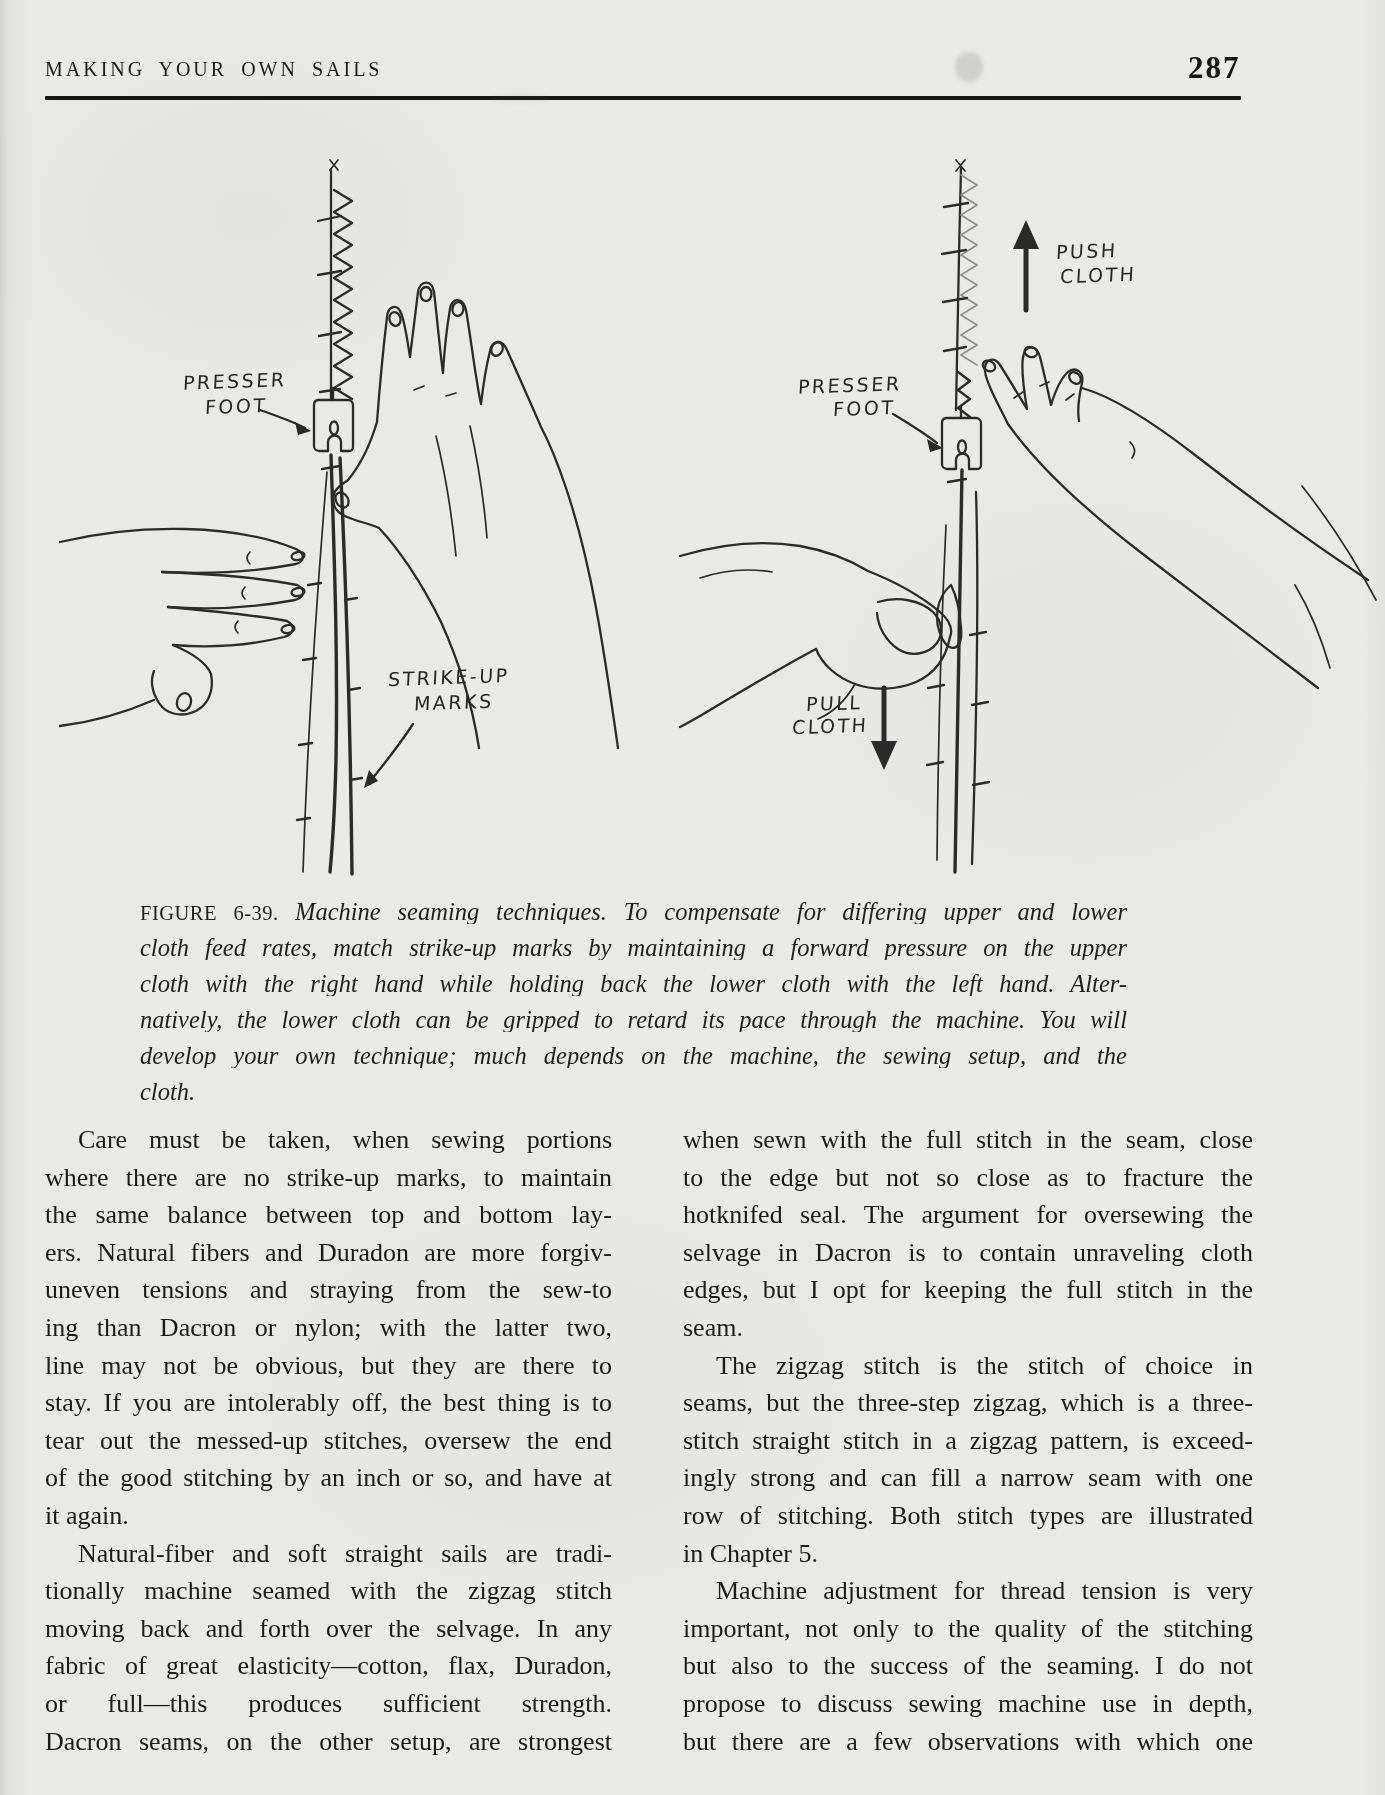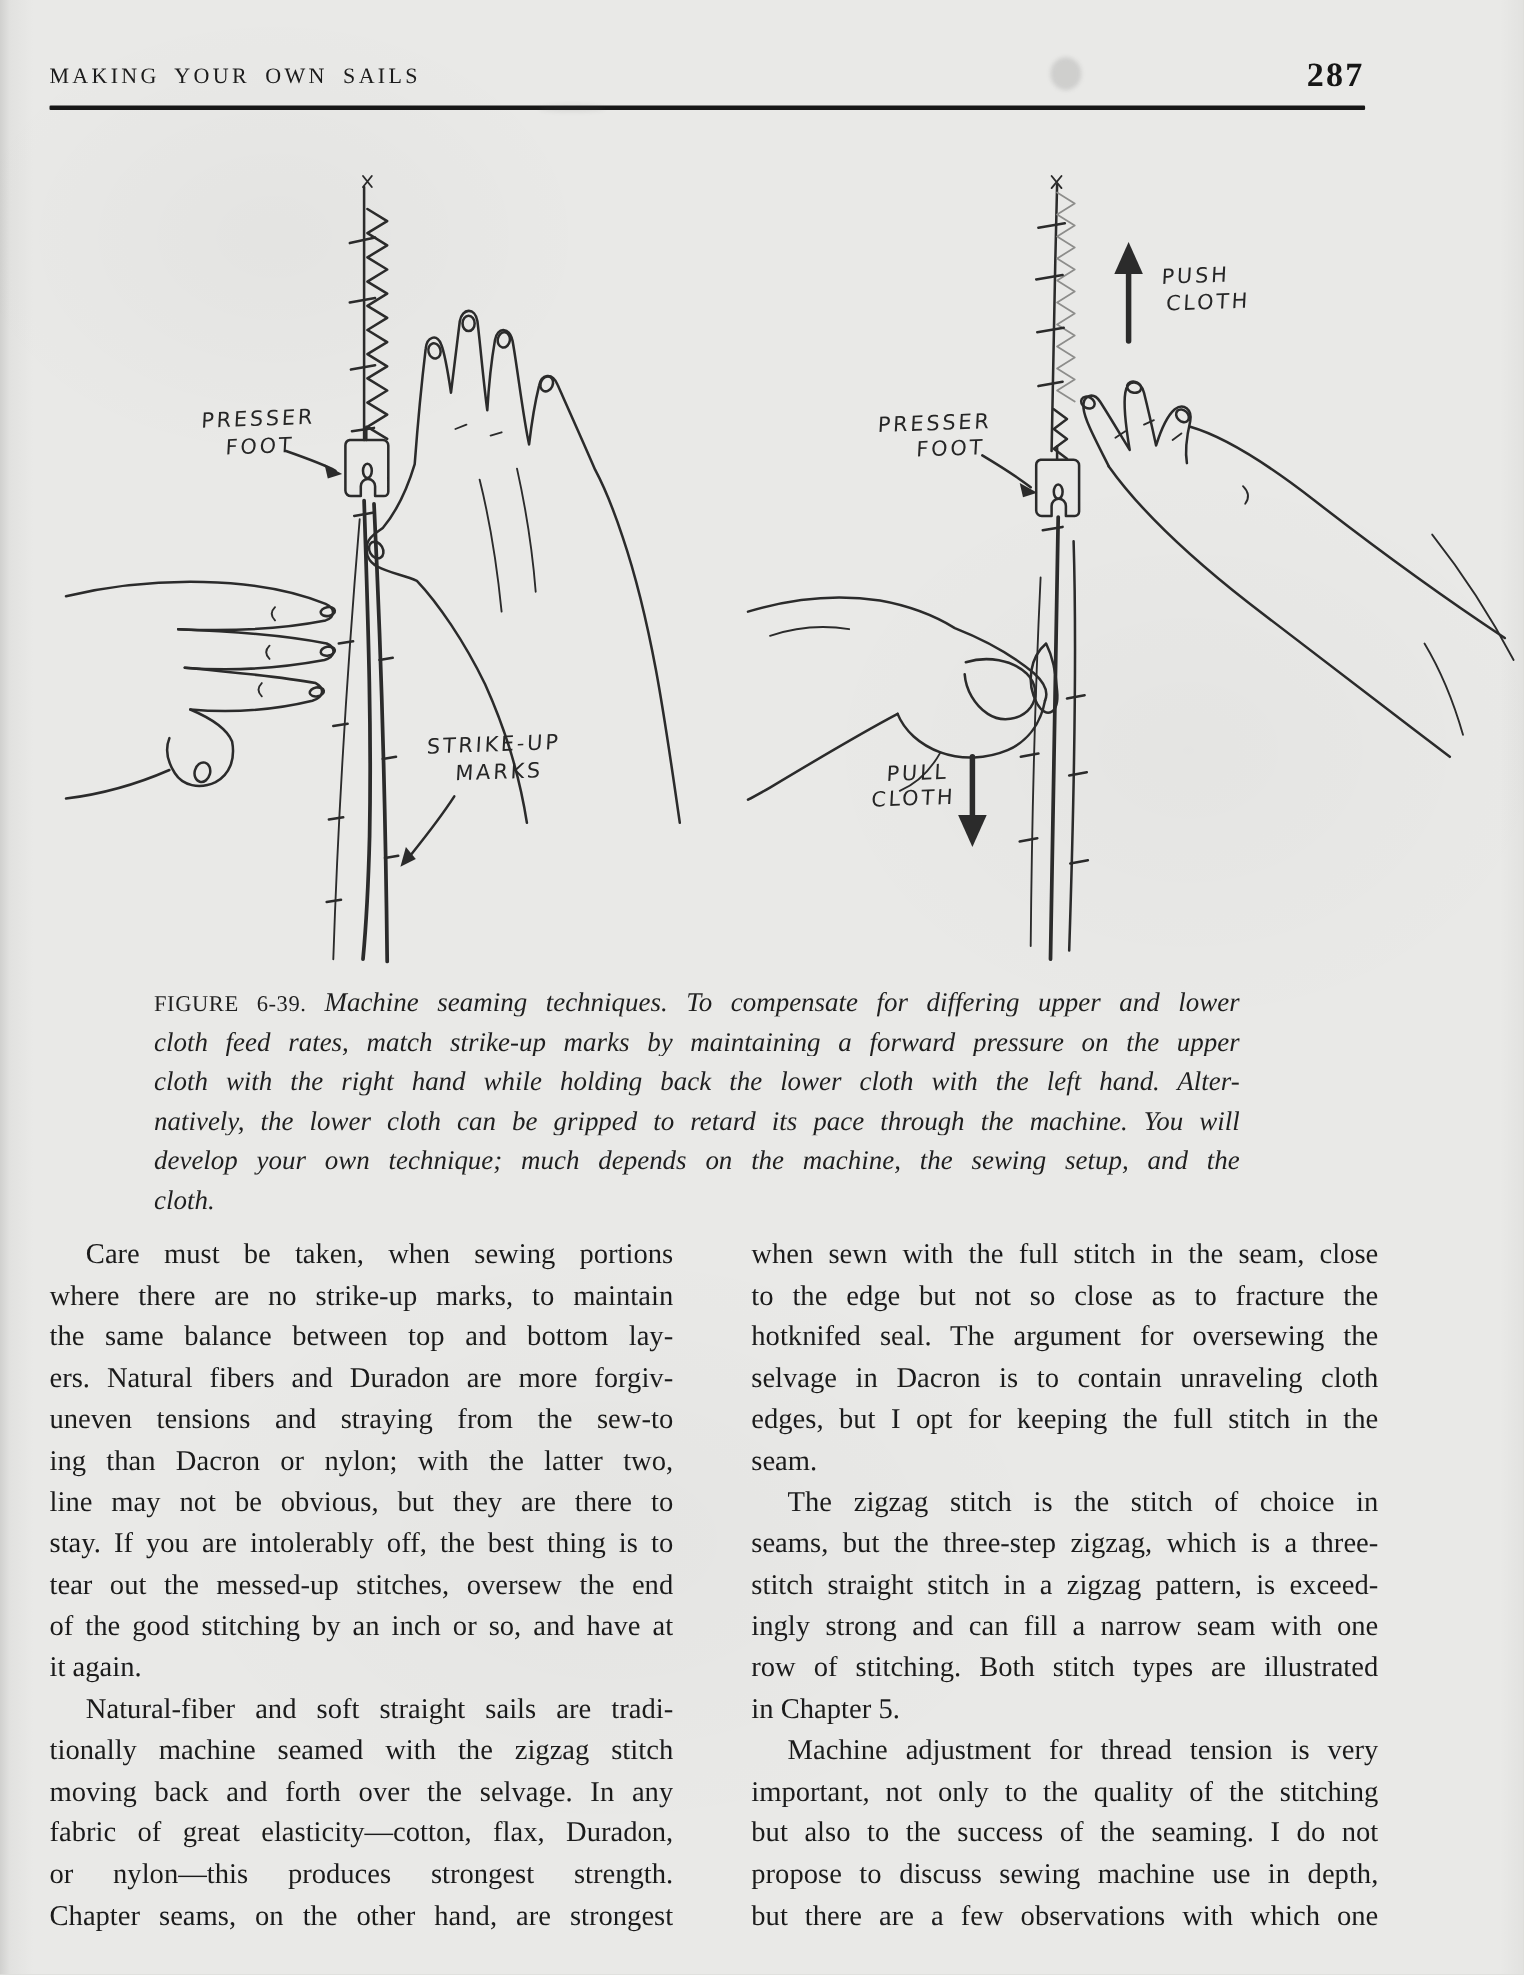--- a/index.html
+++ b/index.html
@@ -188,22 +188,22 @@
       <div class="bline">ing than Dacron or nylon; with the latter two,</div>
       <div class="bline">line may not be obvious, but they are there to</div>
       <div class="bline">stay. If you are intolerably off, the best thing is to</div>
       <div class="bline">tear out the messed-up stitches, oversew the end</div>
       <div class="bline">of the good stitching by an inch or so, and have at</div>
       <div class="bline lastline">it again.</div>
       <div class="bline indent">Natural-fiber and soft straight sails are tradi-</div>
       <div class="bline">tionally machine seamed with the zigzag stitch</div>
       <div class="bline">moving back and forth over the selvage. In any</div>
       <div class="bline">fabric of great elasticity—cotton, flax, Duradon,</div>
-      <div class="bline">or nylon—this produces strongest strength.</div>
-      <div class="bline">Chapter seams, on the other hand, are strongest</div>
+      <div class="bline">or full—this produces sufficient strength.</div>
+      <div class="bline">Dacron seams, on the other setup, are strongest</div>
     </div>
   <div class="col col-right">
       <div class="bline">when sewn with the full stitch in the seam, close</div>
       <div class="bline">to the edge but not so close as to fracture the</div>
       <div class="bline">hotknifed seal. The argument for oversewing the</div>
       <div class="bline">selvage in Dacron is to contain unraveling cloth</div>
       <div class="bline">edges, but I opt for keeping the full stitch in the</div>
       <div class="bline lastline">seam.</div>
       <div class="bline indent">The zigzag stitch is the stitch of choice in</div>
       <div class="bline">seams, but the three-step zigzag, which is a three-</div>

